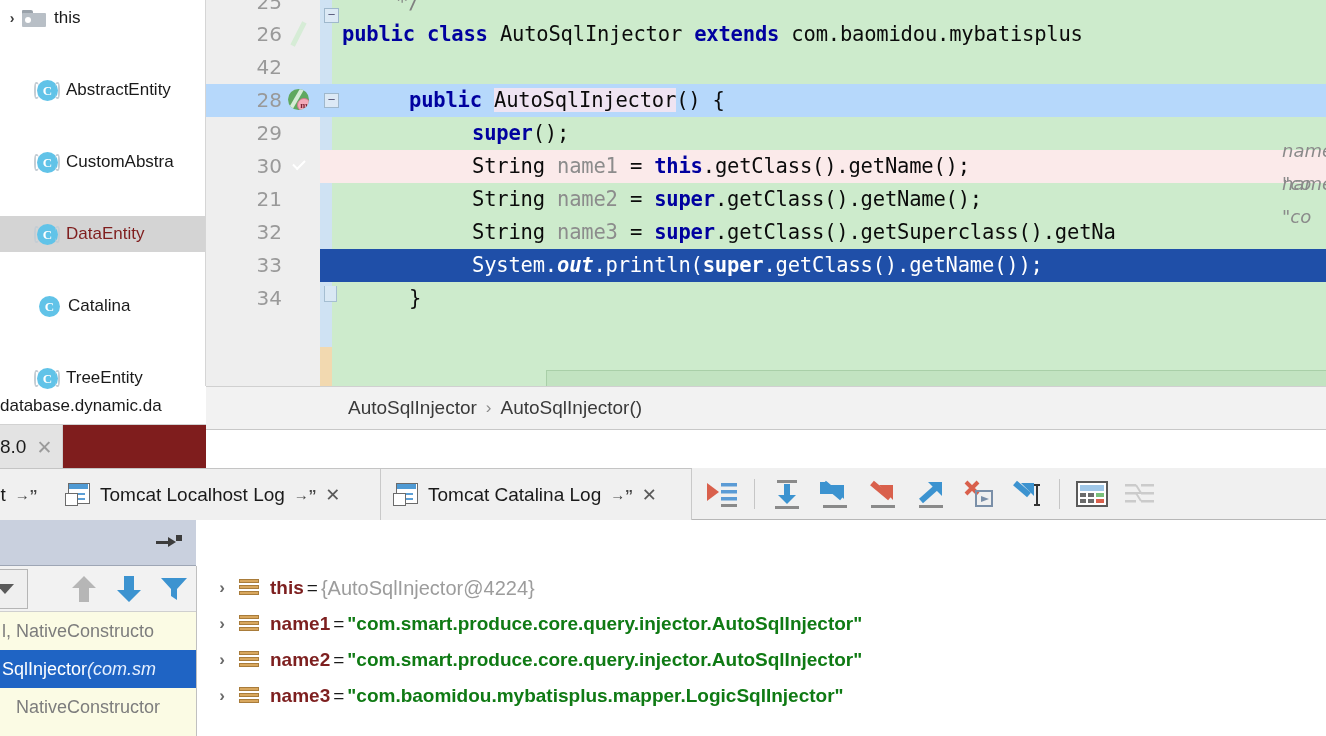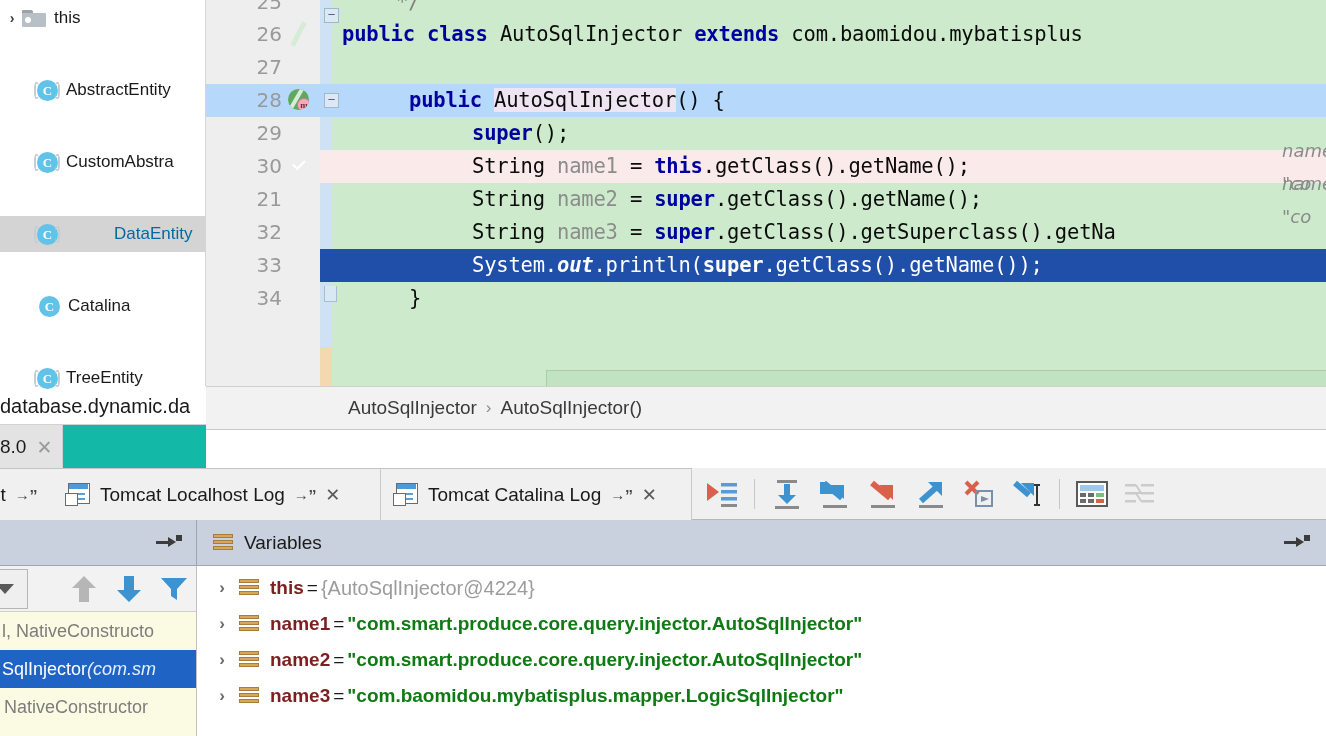--- a/index.html
+++ b/index.html
@@ -17,21 +17,21 @@
   #project-tree {
     position: absolute; left: 0; top: 0; width: 206px; height: 424px;
     background: #ffffff; overflow: hidden;
   }
   .tree-row {
     position: relative; height: 36px; display: flex; align-items: center;
     padding-left: 2px; white-space: nowrap;
   }
   .tree-row.selected { background: #d4d4d4; }
   .tree-row .lbl { font-size: 17px; color: #1a1a1a; }
-  .tree-row.selected .lbl { color: #0369a1; margin-left: 48px; }
+  .tree-row.selected .lbl { color: #7f1d1d; }
   .tw-arrow {
     width: 20px; flex: 0 0 20px; text-align: center;
     font-size: 14px; color: #3c3c3c; font-weight: bold;
   }
   .ico { flex: 0 0 auto; display: inline-block; position: relative; }
 
   
   .ico-folder { width: 24px; height: 17px; margin-right: 8px; }
   .ico-folder .f-body {
     position: absolute; left: 0; top: 3px; width: 24px; height: 14px;
@@ -57,21 +57,21 @@
   .ico-class .c-br-l, .ico-class .c-br-r {
     position: absolute; top: 4px; width: 5px; height: 17px;
     border: 2px solid #c4cdd4; border-radius: 40%;
   }
   .ico-class .c-br-l { left: 0px; border-right: none; }
   .ico-class .c-br-r { left: 21px; border-left: none; }
 
   .tree-bottom-text {
     position: absolute; left: 0; bottom: 4px; height: 28px;
     display: flex; align-items: center;
-    font-size: 20px; color: #1a1a1a; white-space: nowrap;
+    font-size: 17px; color: #1a1a1a; white-space: nowrap;
   }
 
   
   #editor {
     position: absolute; left: 206px; top: 0; width: 1120px; height: 386px;
     background: #cdebcc; overflow: hidden;
   }
   .gutter-col {
     position: absolute; left: 0; top: 0; width: 114px; height: 386px;
     background: #eeeeee;
@@ -173,21 +173,21 @@
     background: #f2f2f2; border-top: 1px solid #d0d0d0;
     border-bottom: 1px solid #c8c8c8;
     display: flex; align-items: center; padding-left: 142px;
   }
   .crumb { font-size: 19px; color: #3a3a3a; }
   .crumb-sep { font-size: 17px; color: #8a8a8a; margin: 0 9px; }
 
   
   #editor-tabstrip {
     position: absolute; left: 0; top: 424px; width: 206px; height: 44px;
-    background: #14b8a6; border-top: 1px solid #d2d2d2;
+    background: #7f1d1d; border-top: 1px solid #d2d2d2;
   }
   .etab {
     position: absolute; left: -10px; top: 0; height: 44px;
     display: flex; align-items: center; padding: 0 10px;
     background: #e3e3e3; border-right: 1px solid #cfcfcf;
   }
   .etab .etab-lbl { font-size: 19px; color: #1a1a1a; }
   .etab .etab-x { margin-left: 10px; font-size: 19px; color: #9b9b9b; }
 
   
@@ -403,21 +403,21 @@
       <span class="fold-mark" style="left:118px;top:22px">−</span>
     </div>
 
     <div class="eline" style="top:18px">
       <span class="ln">26</span>
       <span class="gut-ico"><span class="g-bean"></span></span>
       <span class="code-txt" style="left:136px"><span class="kw">public</span> <span class="kw">class</span> <span>AutoSqlInjector</span> <span class="kw">extends</span> <span>com.baomidou.mybatisplus</span></span>
     </div>
 
     <div class="eline" style="top:51px">
-      <span class="ln">27</span>
+      <span class="ln">42</span>
     </div>
 
     <div class="eline" style="top:84px">
       <span class="ln">28</span>
       <span class="gut-ico">
         <span class="g-bean2" style="position:relative;display:inline-block"><span class="g-m-badge">m</span></span>
       </span>
       <span class="fold-mark" style="left:118px;top:9px">−</span>
       <span class="g-bulb">
           <span class="b-top"></span>
@@ -602,33 +602,20 @@
   </div>
 
   <div id="frames-header">
     <div class="hide-ico" style="right:14px;top:13px">
       <span class="h-ar"></span>
         <span class="h-tri"></span>
         <span class="h-sq"></span>
     </div>
   </div>
 
-  <div id="vars-header">
-    <span class="ico-stack">
-        <i></i>
-        <i></i>
-        <i></i>
-      </span>
-    <span class="hdr-title">Variables</span>
-    <div class="hide-ico">
-      <span class="h-ar"></span>
-        <span class="h-tri"></span>
-        <span class="h-sq"></span>
-    </div>
-  </div>
 
   <div id="frames-toolbar">
     <div class="ft-btn">
       <span class="ft-combo">
         <span class="chev-dn"></span>
       </span>
     </div>
     <div class="ft-btn" style="margin-left:16px">
       <svg width="28" height="30" viewBox="0 0 28 30">
         <polygon points="14,2 26,14 19,14 19,28 9,28 9,14 2,14" fill="#b6b6b6"></polygon>
@@ -647,21 +634,21 @@
   </div>
 
   <div id="frames-list">
     <div class="frame-row" style="color:#7d7d7d">
       <span class="fr-main" style="color:#7d7d7d">l, NativeConstructo</span>
     </div>
     <div class="frame-row selected">
       <span class="fr-main">SqlInjector</span>
         <span class="fr-pkg"> (com.sm</span>
     </div>
-    <div class="frame-row" style="color:#7d7d7d;padding-left:4px">
+    <div class="frame-row" style="color:#7d7d7d;padding-left:16px">
       <span class="fr-main" style="color:#7d7d7d">NativeConstructor</span>
     </div>
   </div>
 
   <div id="vars-list">
     <div class="var-row" style="margin-top:4px">
       <span class="var-chev">›</span>
       <span class="ico-stack">
           <i></i>
           <i></i>

